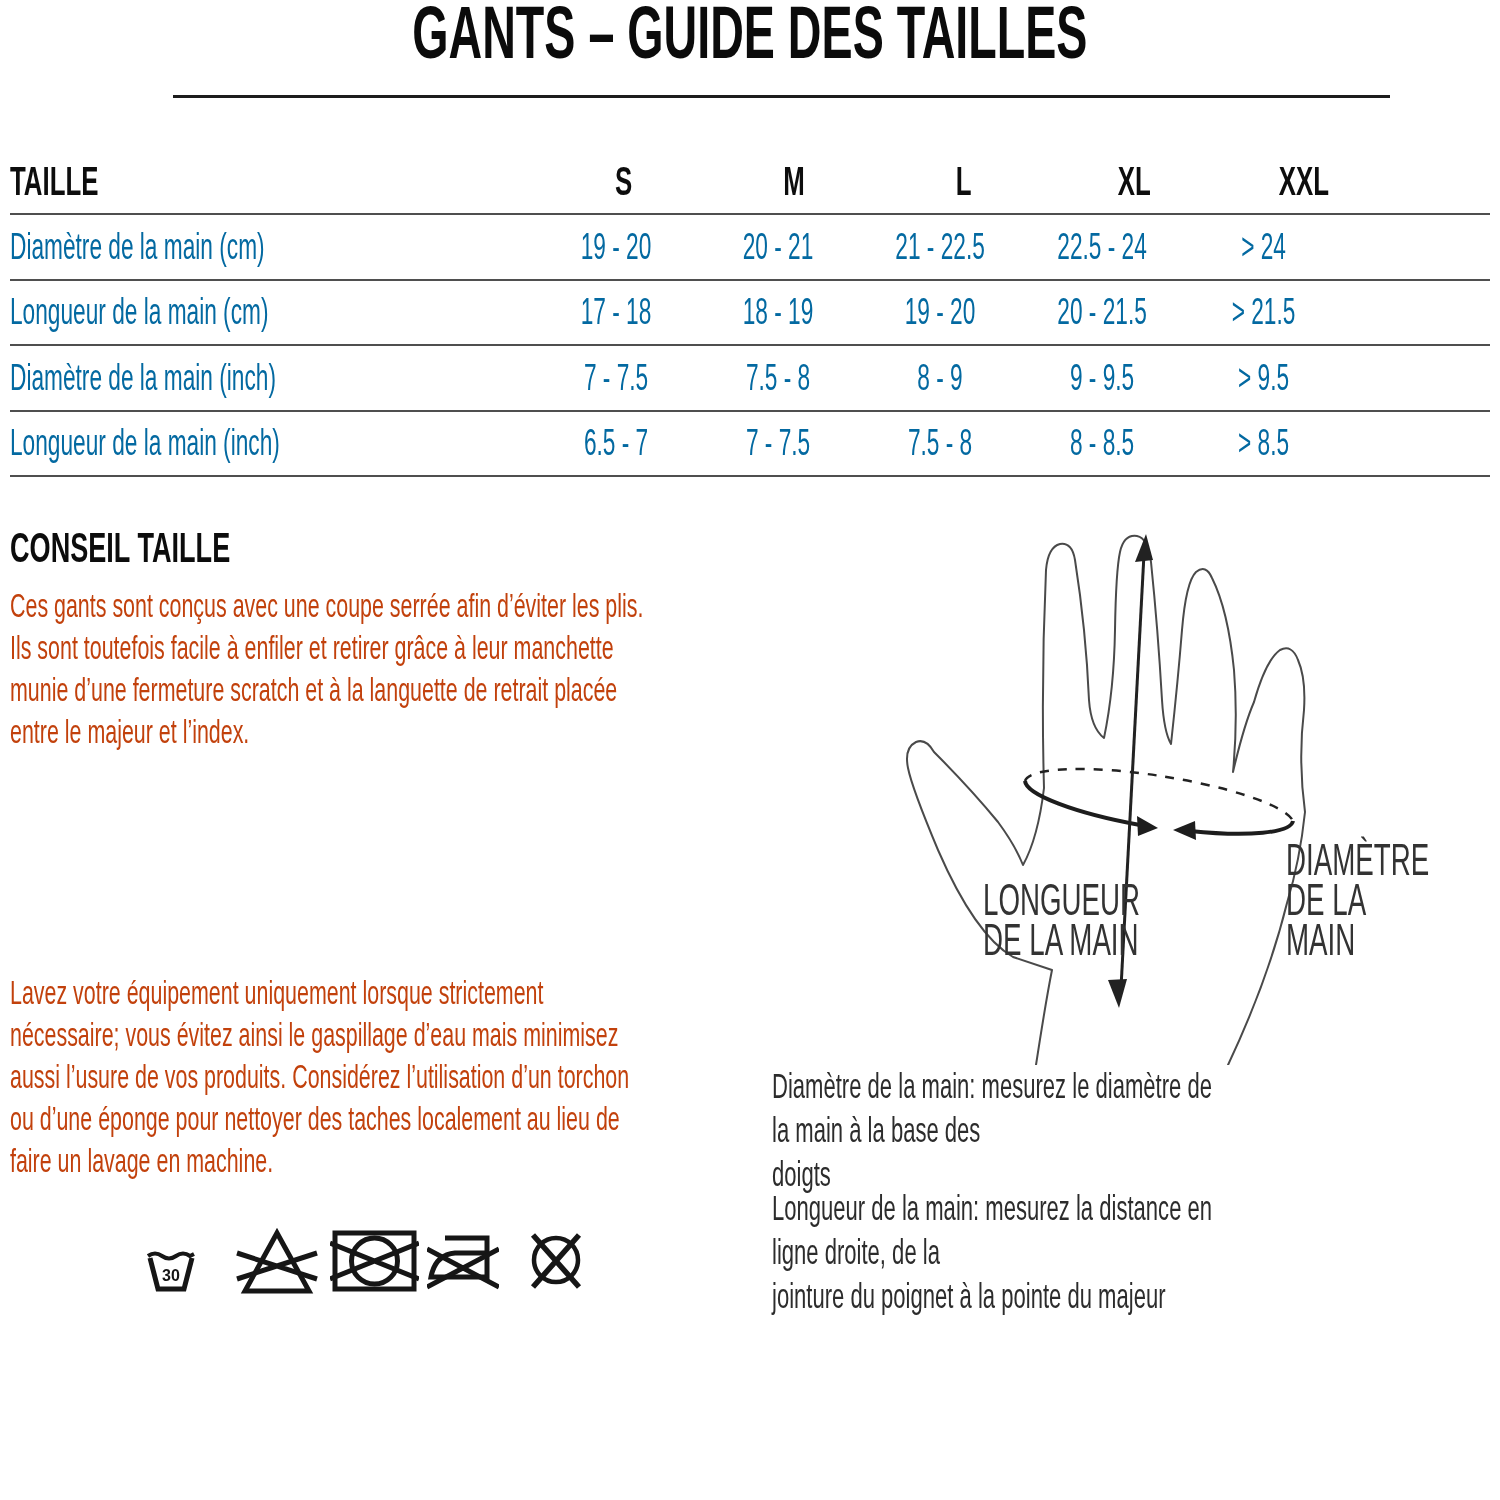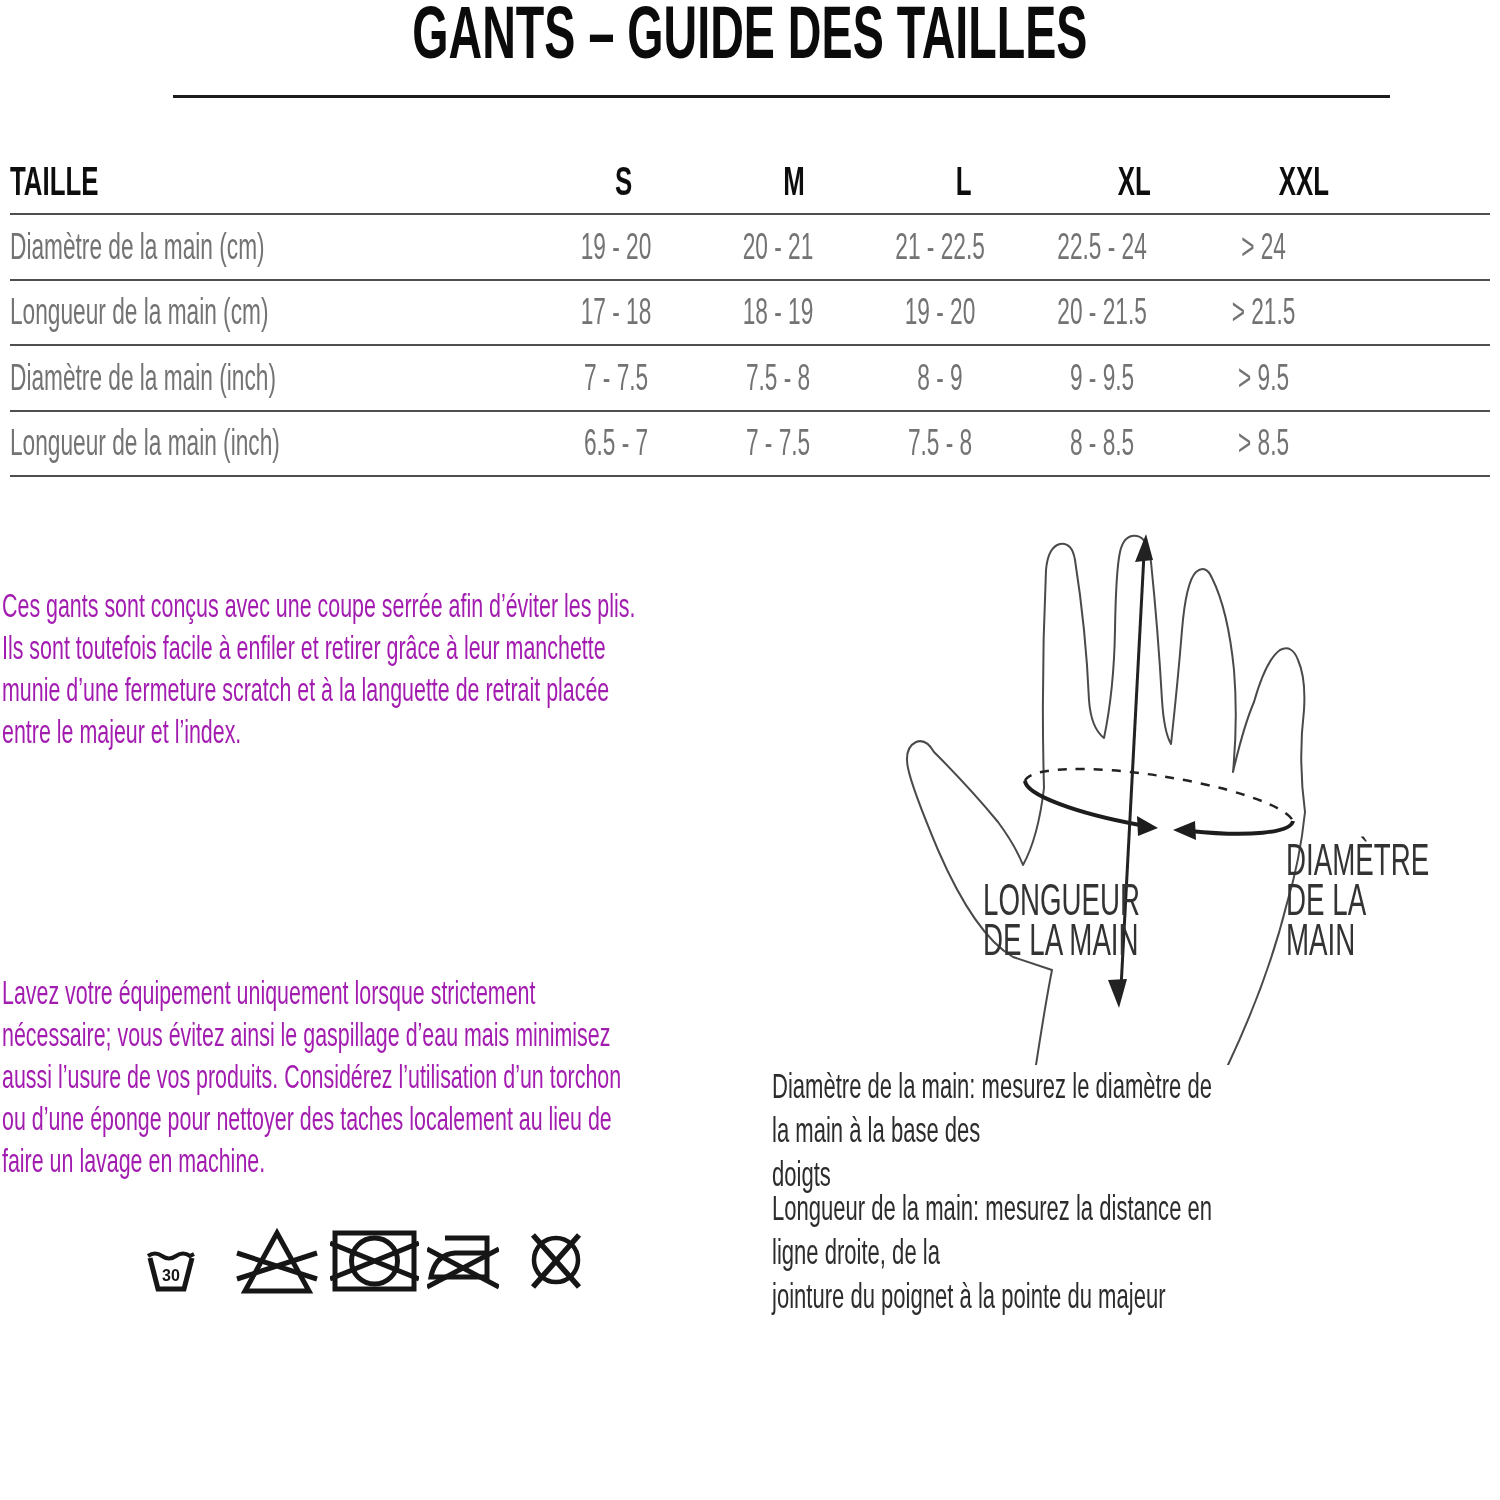--- a/index.html
+++ b/index.html
@@ -13,31 +13,31 @@
 
   .title-wrap { position:absolute; left:0; top:-6px; width:1500px; text-align:center;
                 font-size:74px; line-height:78px; font-weight:700; color:#0b0b0b; }
   .title-wrap .cxc { transform-origin:50% 0; }
   .title-underline { position:absolute; left:173px; top:95px; width:1217px; height:3px; background:#1c1c1c; }
 
   
   .size-table { position:absolute; left:10px; top:150px; width:1480px; }
   .st-grid { display:grid; grid-template-columns:525px 162px 162px 162px 162px 162px 1fr; align-items:center; }
   .st-header { height:63px; font-size:41px; font-weight:700; color:#0d0d0d;gap:8px; }
-  .st-row { height:63.5px; border-top:2px solid #4f4f4f; font-size:36px; color:#737373; }
+  .st-row { height:63.5px; border-top:2px solid #4f4f4f; font-size:36px; color:#0369a1; }
   .st-row.last { border-bottom:2px solid #4f4f4f; }
   .cell-l { display:flex; justify-content:flex-start; }
   .cell-c { display:flex; justify-content:center; }
   .st-header .cx { transform-origin:0 50%; }
 
   .sec-heading { position:absolute; left:10px; font-size:43px; line-height:50px; font-weight:700; color:#0c0c0c; }
   #conseil-h { top:522px; }
   #lavage-h  { top:806px; }
 
-  .body-text { position:absolute; left:2px; font-size:34px; line-height:42px; color:#a21caf; }
+  .body-text { position:absolute; left:10px; font-size:34px; line-height:42px; color:#c2410c; }
   #conseil-p  { top:584px; }
   #lavage-p1  { top:864px; }
   #lavage-p2  { top:971px; }
 
   .note-text { position:absolute; left:772px; font-size:35px; line-height:44px; color:#2c2c2c; }
   #note-diameter { top:1064px; }
   #note-length   { top:1186px; }
 
   .hand-label { position:absolute; font-size:44px; line-height:40px; color:#333333; }
   #label-length   { left:983px;  top:880px; }
@@ -172,20 +172,23 @@
       <div class="cell-c">
           <span class="cxc">8 - 8.5</span>
         </div>
       <div class="cell-c">
           <span class="cxc">&gt; 8.5</span>
         </div>
       <div></div>
     </div>
   </div>
 
+  <div class="sec-heading" id="conseil-h">
+    <span class="cx">CONSEIL TAILLE</span>
+  </div>
   <div class="body-text" id="conseil-p">
     <span class="cx">Ces gants sont conçus avec une coupe serrée afin d’éviter les plis.
 Ils sont toutefois facile à enfiler et retirer grâce à leur manchette
 munie d’une fermeture scratch et à la languette de retrait placée
 entre le majeur et l’index.</span>
   </div>
 
   <div class="body-text" id="lavage-p2">
     <span class="cx">Lavez votre équipement uniquement lorsque strictement
 nécessaire; vous évitez ainsi le gaspillage d’eau mais minimisez

